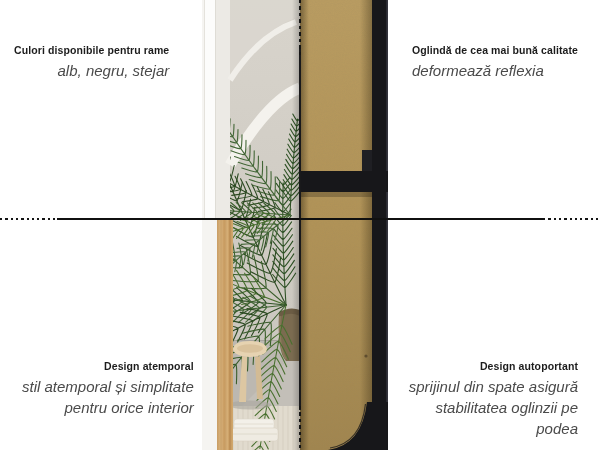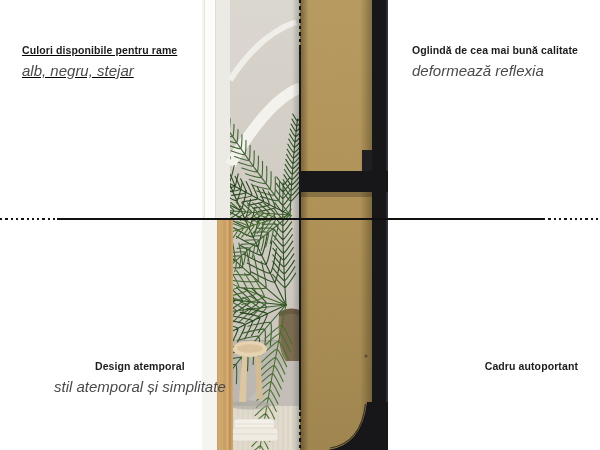--- a/index.html
+++ b/index.html
@@ -15,23 +15,23 @@
              background:repeating-linear-gradient(90deg,#141414 0 2.3px,transparent 2.3px 5.3px);}
   .hline-dot.left{left:0;width:57px;}
   .hline-dot.right{left:543px;width:57px;}
   .vsplit-solid{position:absolute;left:299px;top:46px;width:2.4px;height:364px;background:#19191b;z-index:5;}
   .vsplit-dash{position:absolute;left:299.4px;width:1.9px;z-index:7;
                background:repeating-linear-gradient(180deg,#141414 0 3.2px,transparent 3.2px 6.5px);}
   .vsplit-dash.top{top:0;height:58px;}
   .vsplit-dash.bottom{top:406px;height:44px;}
   
   .callout{position:absolute;z-index:8;max-width:185px;}
-  .callout.tl{left:22px;top:44px;text-align:left;text-decoration:underline;}
+  .callout.tl{left:14px;top:44px;text-align:right;}
   .callout.tr{right:22px;top:44px;}
-  .callout.bl{left:22px;top:360px;text-align:center;margin-left:32px;}
+  .callout.bl{left:22px;top:360px;text-align:right;}
   .callout.br{right:22px;top:360px;text-align:right;}
   .callout .title{font-weight:700;font-size:10.5px;color:#1c1c1c;letter-spacing:.1px;margin:0 0 4px 0;}
   .callout .subtitle{font-style:italic;font-size:15px;color:#4a4a4a;line-height:1.4;}
   .callout .subtitle span{display:block;}
 </style>
 </head>
 <body>
 
 <div class="stage">
 
@@ -203,20 +203,25 @@
     <div class="title">Oglindă de cea mai bună calitate</div>
     <div class="subtitle">
       <span>deformează reflexia</span>
     </div>
   </div>
 
   <div class="callout bl">
     <div class="title">Design atemporal</div>
     <div class="subtitle">
       <span>stil atemporal și simplitate</span>
+      <span>pentru orice interior</span>
     </div>
   </div>
 
   <div class="callout br">
-    <div class="title">Cadru autoportant</div>
+    <div class="title">Design autoportant</div>
+    <div class="subtitle">
+      <span>sprijinul din spate asigură</span>
+      <span>stabilitatea oglinzii pe podea</span>
+    </div>
   </div>
 
 </div>
 
 </body></html>

